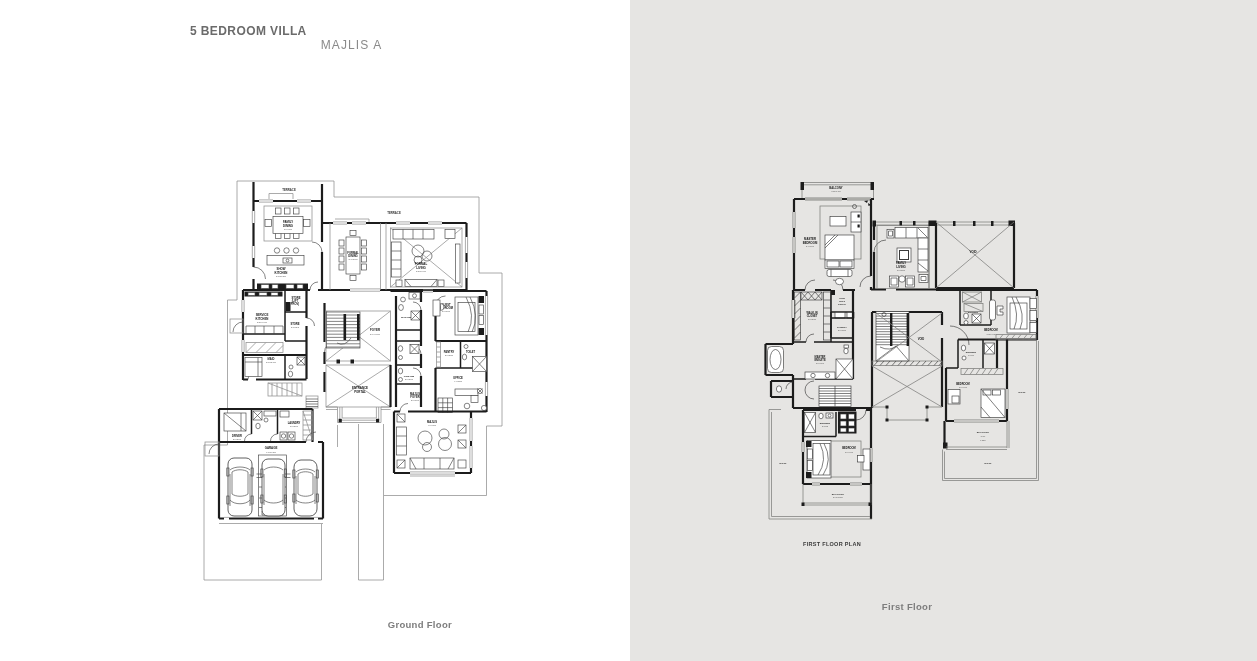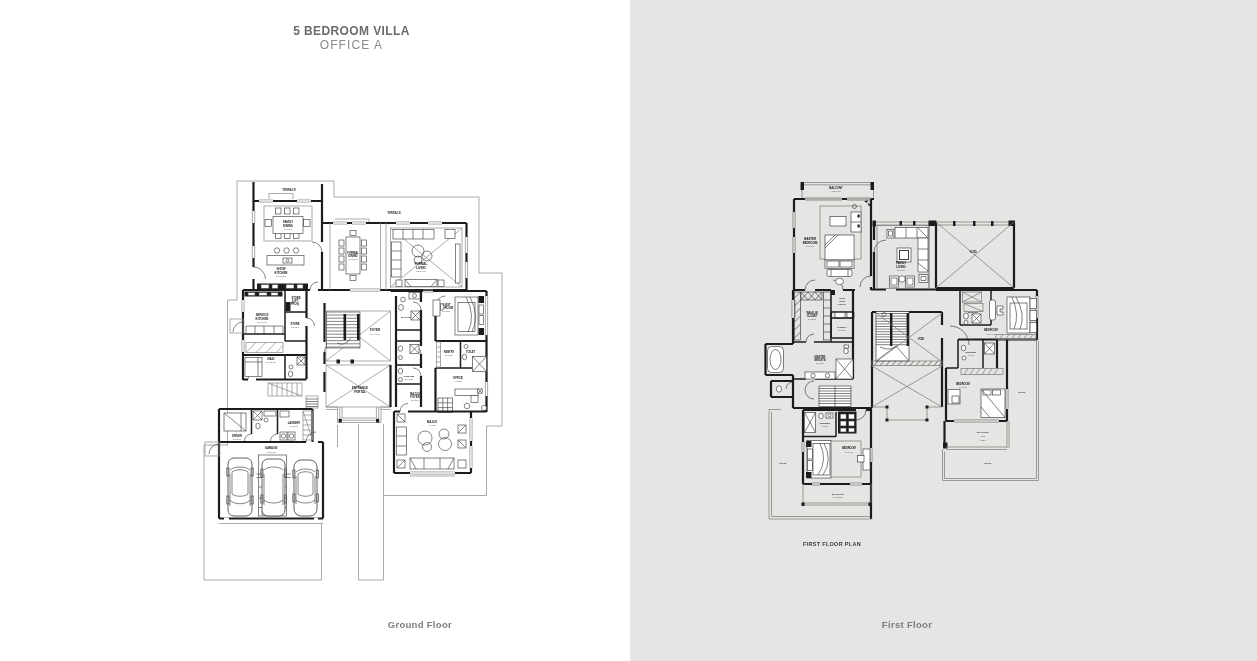--- a/index.html
+++ b/index.html
@@ -6,27 +6,27 @@
   body{width:1257px;height:661px;background:#ffffff;position:relative;overflow:hidden;
        font-family:"Liberation Sans", sans-serif;}
   .abs{position:absolute;}
   svg text{font-family:"Liberation Sans", sans-serif;}
 </style>
 </head>
 <body>
 
 <div class="abs" style="left:630px;top:0;width:627px;height:661px;background:#e6e5e3;"></div>
 
-<div class="abs" style="left:190px;top:24px;width:323px;text-align:center;font-size:12px;font-weight:bold;color:#6b6b6b;letter-spacing:0.4px;">5 BEDROOM VILLA</div>
-
-<div class="abs" style="left:190px;top:38px;width:323px;text-align:center;font-size:12px;color:#8a8a8a;letter-spacing:1.1px;">OFFICE A</div>
+<div class="abs" style="left:190px;top:24px;width:323px;font-size:12px;font-weight:bold;color:#6b6b6b;letter-spacing:0.4px;">5 BEDROOM VILLA</div>
+
+<div class="abs" style="left:190px;top:38px;width:323px;text-align:center;font-size:12px;color:#8a8a8a;letter-spacing:1.1px;">MAJLIS A</div>
 
 <div class="abs" style="left:252px;top:619px;width:200px;text-align:right;font-size:9.5px;font-weight:bold;color:#7d7d7d;letter-spacing:0.3px;">Ground Floor</div>
 
-<div class="abs" style="left:807px;top:619px;width:200px;text-align:center;font-size:9.5px;font-weight:bold;color:#7d7d7d;letter-spacing:0.3px;">First Floor</div>
+<div class="abs" style="left:807px;top:601px;width:200px;text-align:center;font-size:9.5px;font-weight:bold;color:#7d7d7d;letter-spacing:0.3px;">First Floor</div>
 
 <div class="abs" style="left:803px;top:541px;font-size:5.5px;font-weight:bold;color:#3a3a3a;letter-spacing:0.3px;">FIRST FLOOR PLAN</div>
 
 <svg id="gf" class="abs" style="left:195px;top:168px;" width="340" height="425" viewBox="195 168 340 425">
 <style>
  #gf .w{stroke:#1c1c1c;fill:none;}
  #gf .w2{stroke:#1c1c1c;stroke-width:2.2;fill:none;}
  #gf .w15{stroke:#1c1c1c;stroke-width:1.5;fill:none;}
  #gf .t{stroke:#8f8f8f;stroke-width:0.75;fill:none;}
  #gf .f{stroke:#424242;stroke-width:0.65;fill:none;}

